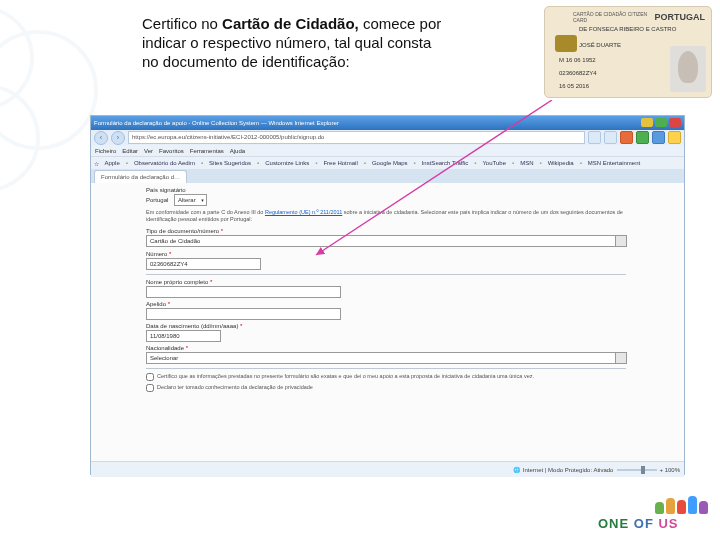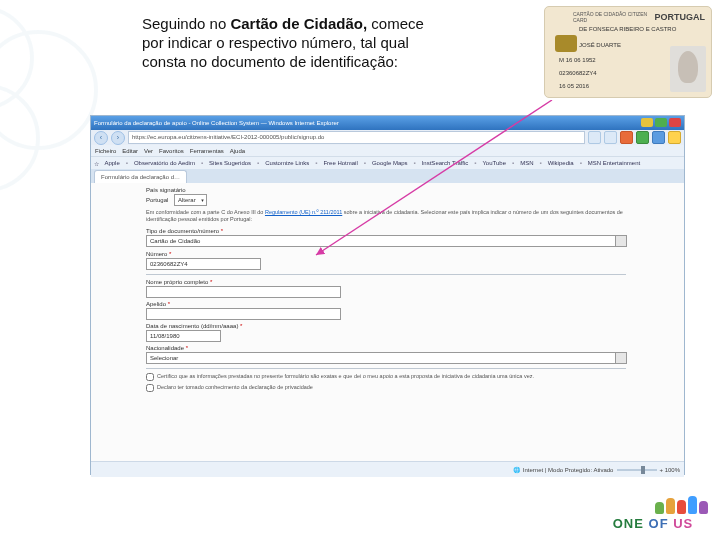--- a/index.html
+++ b/index.html
@@ -51,21 +51,21 @@
   .w-name{width:190px}
   .w-date{width:70px}
   .hr{border:none;border-top:1px solid #bfc8d2;margin:4px 0}
   .chk{display:flex;align-items:flex-start;gap:3px;font-size:5.5px;color:#555;margin-top:3px}
   .chk input{width:8px;height:8px;margin:0}
   .statusbar{height:15px;background:#eaf1f9;border-top:1px solid #cdd9e7;display:flex;align-items:center;padding:0 4px;font-size:6px;color:#444;gap:4px}
   .statusbar .fill{flex:1}
   .zoom{display:flex;align-items:center;gap:2px}
   .zoom .bar{width:40px;height:2px;background:#bcd;position:relative}
   .zoom .bar::after{content:"";position:absolute;left:24px;top:-3px;width:4px;height:8px;background:#789}
-  .logo{position:absolute;right:12px;bottom:8px;width:110px;z-index:3;text-align:center}
+  .logo{position:absolute;right:12px;bottom:8px;width:110px;z-index:3;text-align:left}
   .logo-figs{height:20px;display:flex;justify-content:flex-end;gap:2px;align-items:flex-end}
   .fig{width:9px;border-radius:4px 4px 2px 2px}
   .logo-txt{font-family:"Segoe UI",sans-serif;letter-spacing:1px}
   .logo-txt .one{color:#257c3e;font-weight:bold;font-size:13px}
   .logo-txt .of{color:#3d6fb5;font-weight:bold;font-size:13px}
   .logo-txt .us{color:#d04a9a;font-weight:bold;font-size:13px}
 </style>
 </head>
 <body>
 
@@ -73,21 +73,21 @@
   <svg width="170" height="200">
       <g fill="none" stroke="#cfe2ed" stroke-width="4">
         <circle cx="42" cy="58" r="50"></circle>
         <circle cx="98" cy="90" r="58"></circle>
         <circle cx="46" cy="138" r="52"></circle>
       </g>
     </svg>
 </div>
 
 <div class="instruction">
-  <span>Seguindo no </span><b>Cartão de Cidadão,</b><span> comece por indicar o respectivo número, tal qual consta no documento de identificação:</span>
+  <span>Certifico no </span><b>Cartão de Cidadão,</b><span> comece por indicar o respectivo número, tal qual consta no documento de identificação:</span>
 </div>
 
 <div class="card">
   <div class="card-hdr">CARTÃO DE CIDADÃO  CITIZEN CARD</div>
   <div class="card-flag">PORTUGAL</div>
   <div class="chip"></div>
   <div class="photo"></div>
   <div class="card-name">DE FONSECA RIBEIRO E CASTRO</div>
   <div class="card-name2">JOSÉ DUARTE</div>
   <div class="card-line" style="top:50px">M   16  06 1952</div>

